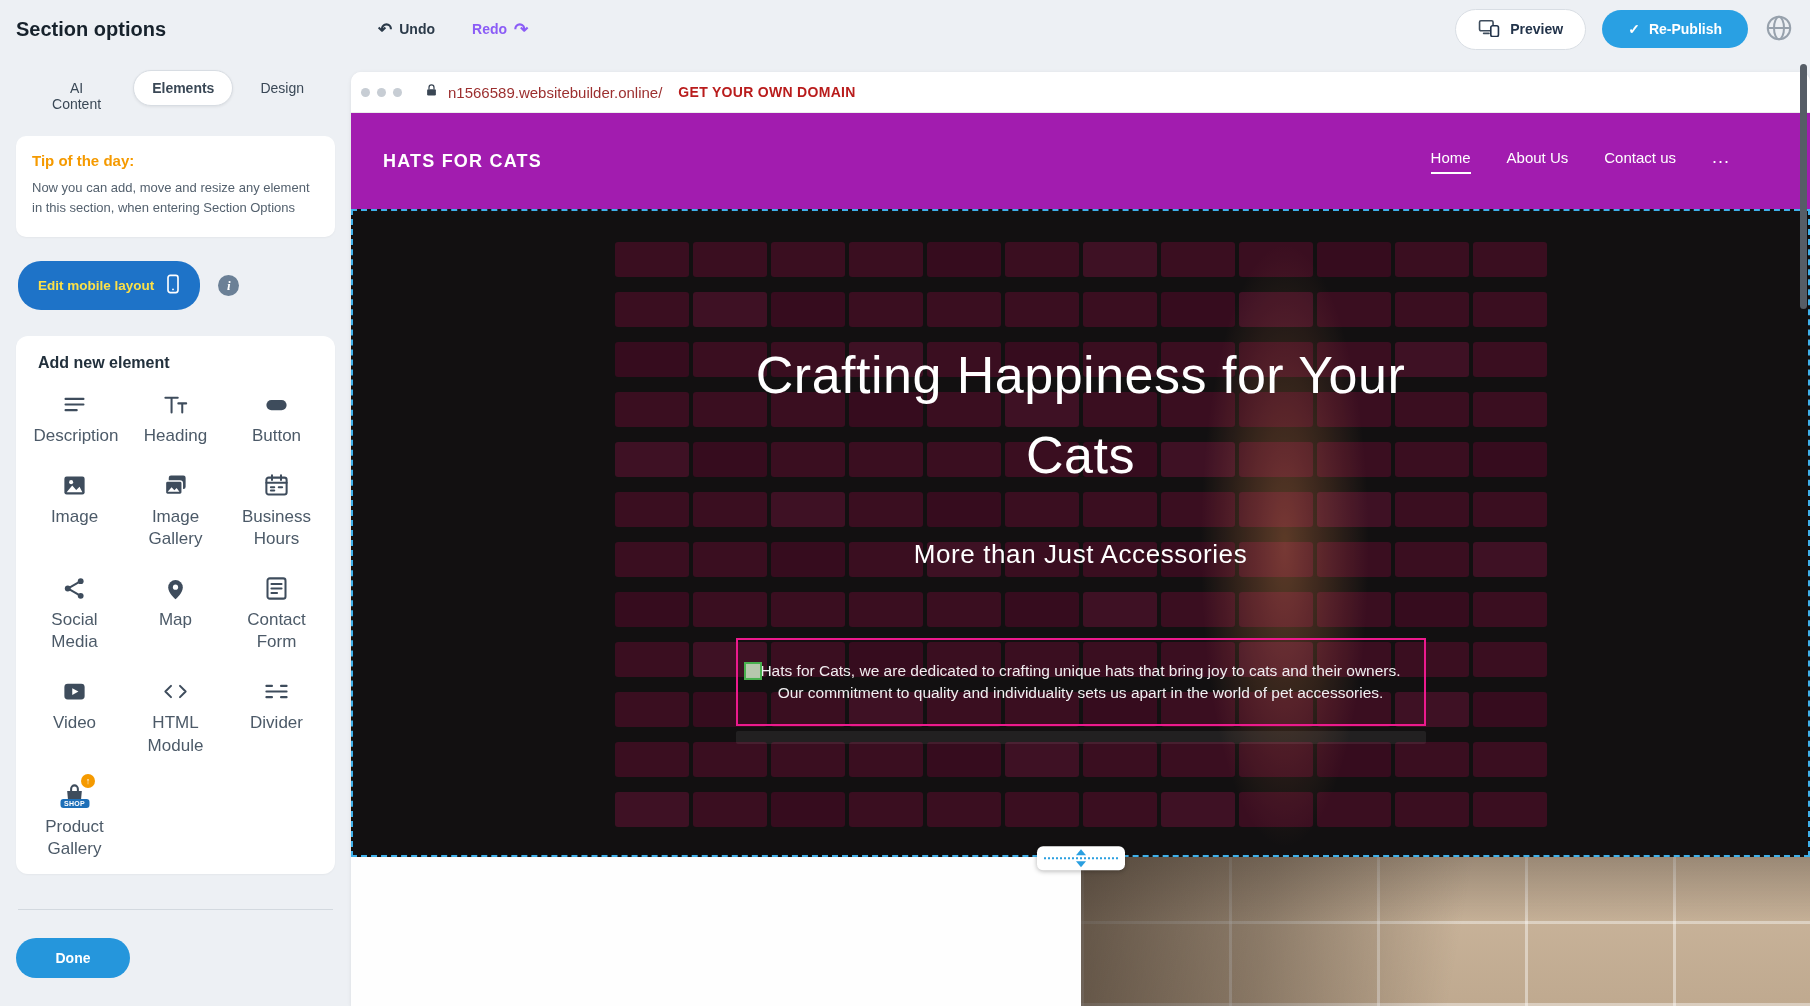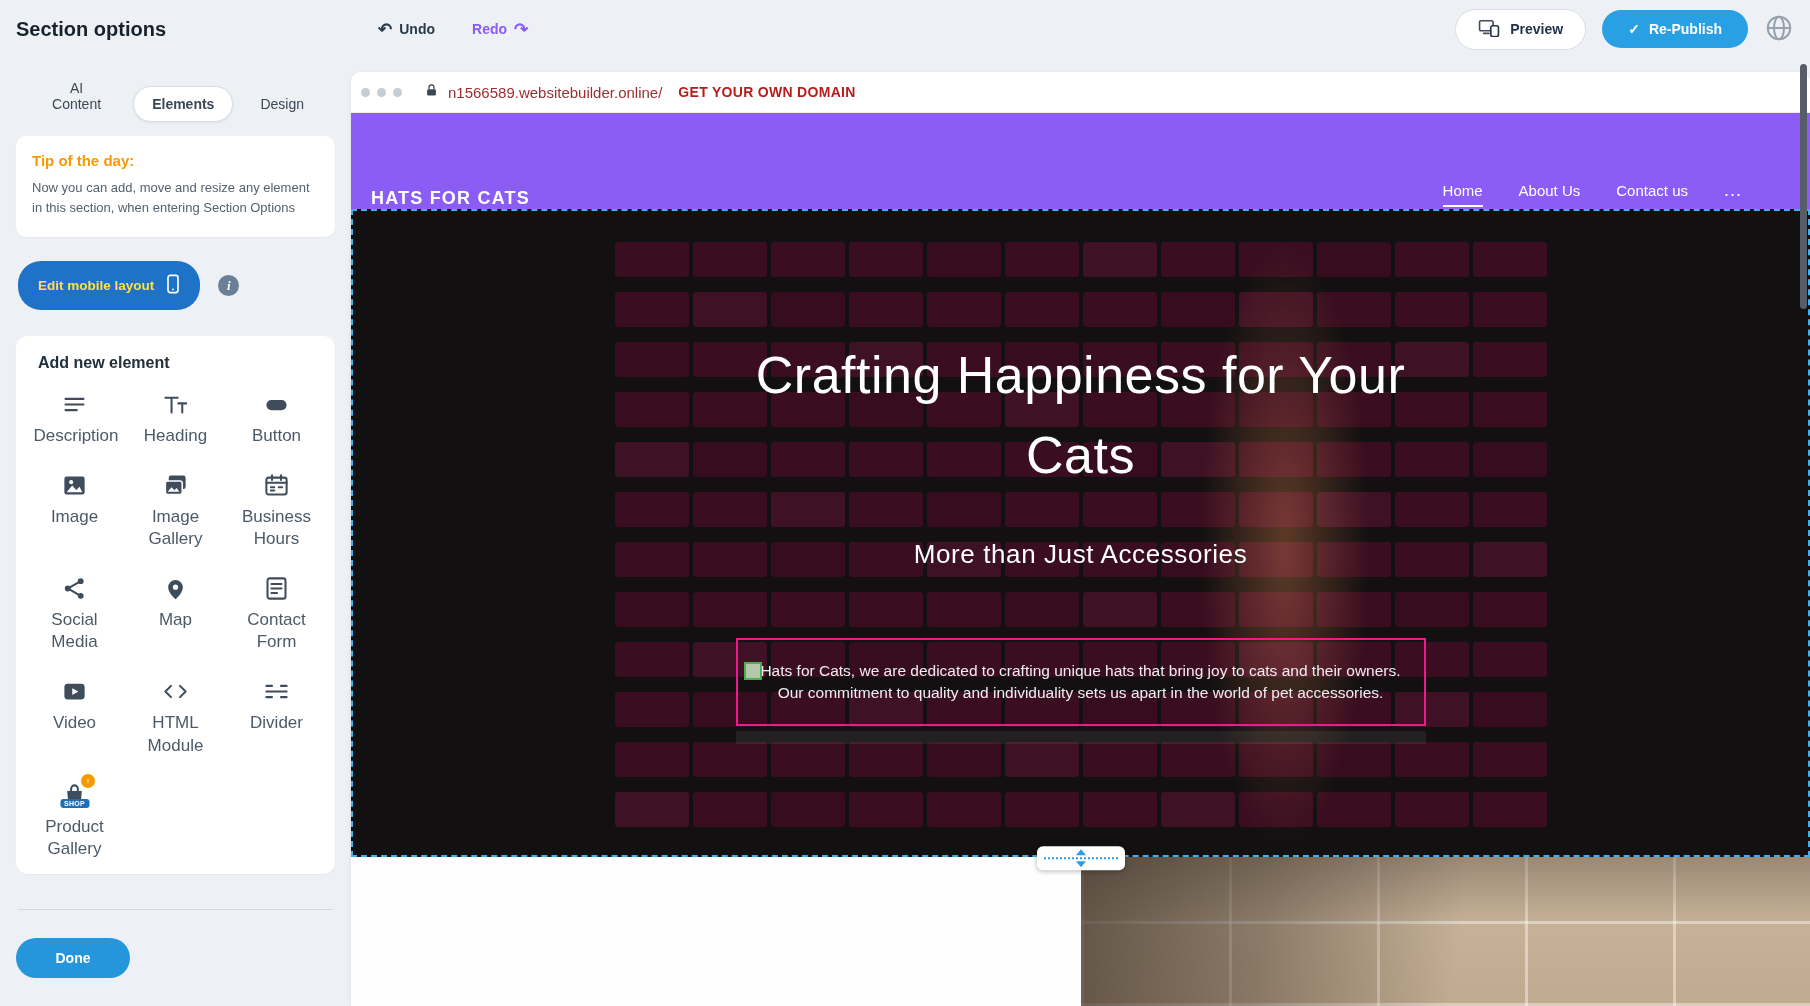--- a/index.html
+++ b/index.html
@@ -25,21 +25,21 @@
   .republish-btn { display:flex; align-items:center; gap:9px; background:#29a0e3; border:none;
                    border-radius:21px; padding:11px 26px; font-size:14px; font-weight:700;
                    color:#fff; cursor:pointer; font-family:inherit; }
   .globe-btn { background:none; border:none; cursor:pointer; display:flex; align-items:center; }
 
   
   .content-row { display:flex; height:948px; }
 
   
   .sidebar { width:351px; flex:0 0 351px; padding:12px 16px 8px; display:flex; flex-direction:column; }
-  .tabs { display:flex; align-items:flex-end; gap:8px; padding:0 12px; margin-bottom:14px; }
+  .tabs { display:flex; align-items:flex-start; gap:8px; padding:0 12px; margin-bottom:14px; }
   .tab { font-size:14px; color:#3a4856; padding:9px 18px; border-radius:19px; background:transparent;
          border:1px solid transparent; cursor:pointer; font-family:inherit; }
   .tab.active { background:#fff; border:1px solid #d8dde3; font-weight:700;
                 box-shadow:0 1px 3px rgba(0,0,0,.07); }
   .tip-card { background:#fff; border-radius:10px; padding:16px 16px 20px; margin-bottom:20px;
               box-shadow:0 1px 2px rgba(0,0,0,.04); }
   .tip-title { color:#f59a00; font-size:15px; font-weight:700; margin-bottom:9px; }
   .tip-body { font-size:13px; color:#54616e; line-height:1.5; }
   .mobile-row { display:flex; align-items:center; gap:18px; margin:4px 2px 26px; }
   .edit-mobile-btn { display:flex; align-items:center; gap:12px; background:#1e73c8; color:#fde047;
@@ -74,21 +74,21 @@
               box-shadow:0 1px 4px rgba(0,0,0,.08); }
   .browser-bar { flex:0 0 41px; background:#fff; display:flex; align-items:center;
                  padding:0 10px; border-bottom:1px solid #ececec; }
   .win-dots { display:flex; gap:7px; margin-right:22px; }
   .win-dot { width:9px; height:9px; border-radius:50%; background:#c7cdd4; }
   .url-text { font-size:15px; color:#9c2f2f; margin-left:9px; }
   .get-domain { font-size:14px; font-weight:700; color:#b91c1c; margin-left:16px;
                 letter-spacing:.3px; text-decoration:none; }
 
   
-  .site-header { flex:0 0 96px; background:#8b5cf6; display:flex; align-items:flex-end; padding:0 20px; }
+  .site-header { flex:0 0 96px; background:#a21caf; display:flex; align-items:center; padding:0 32px; }
   .site-logo { color:#fff; font-size:18px; font-weight:700; letter-spacing:1.2px; }
   .site-nav { margin-left:auto; display:flex; align-items:center; gap:36px; margin-right:48px; }
   .nav-link { color:#fff; font-size:15px; text-decoration:none; padding-bottom:6px;
               border-bottom:2px solid transparent; }
   .nav-link.active { border-bottom-color:#fff; }
   .nav-more { font-size:18px; letter-spacing:1px; }
 
   
   .hero { position:relative; flex:0 0 648px; background:#121011;
           outline:2px dashed #3fb0ea; outline-offset:-2px; }

